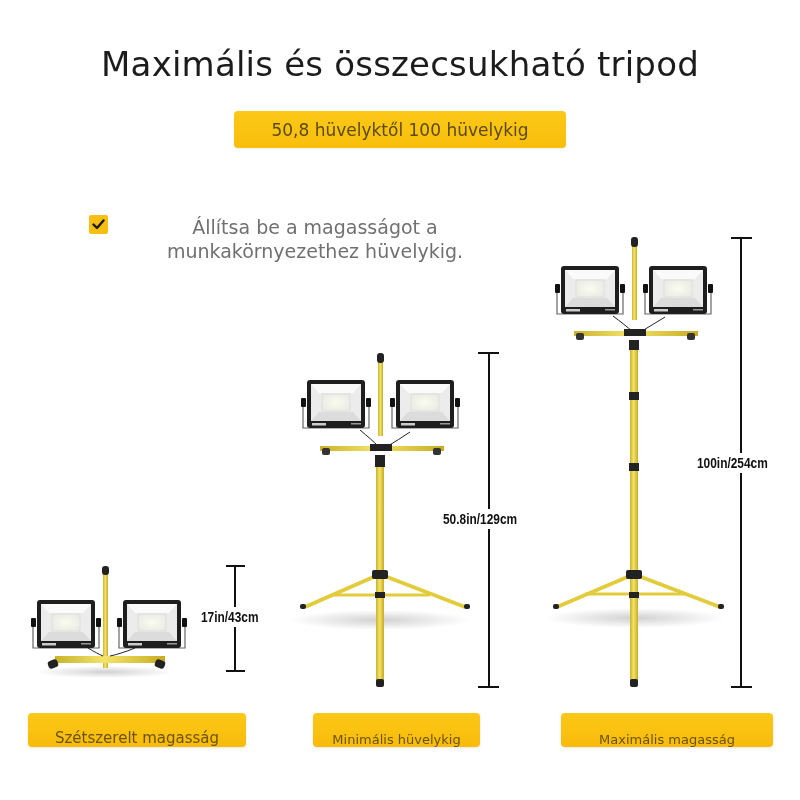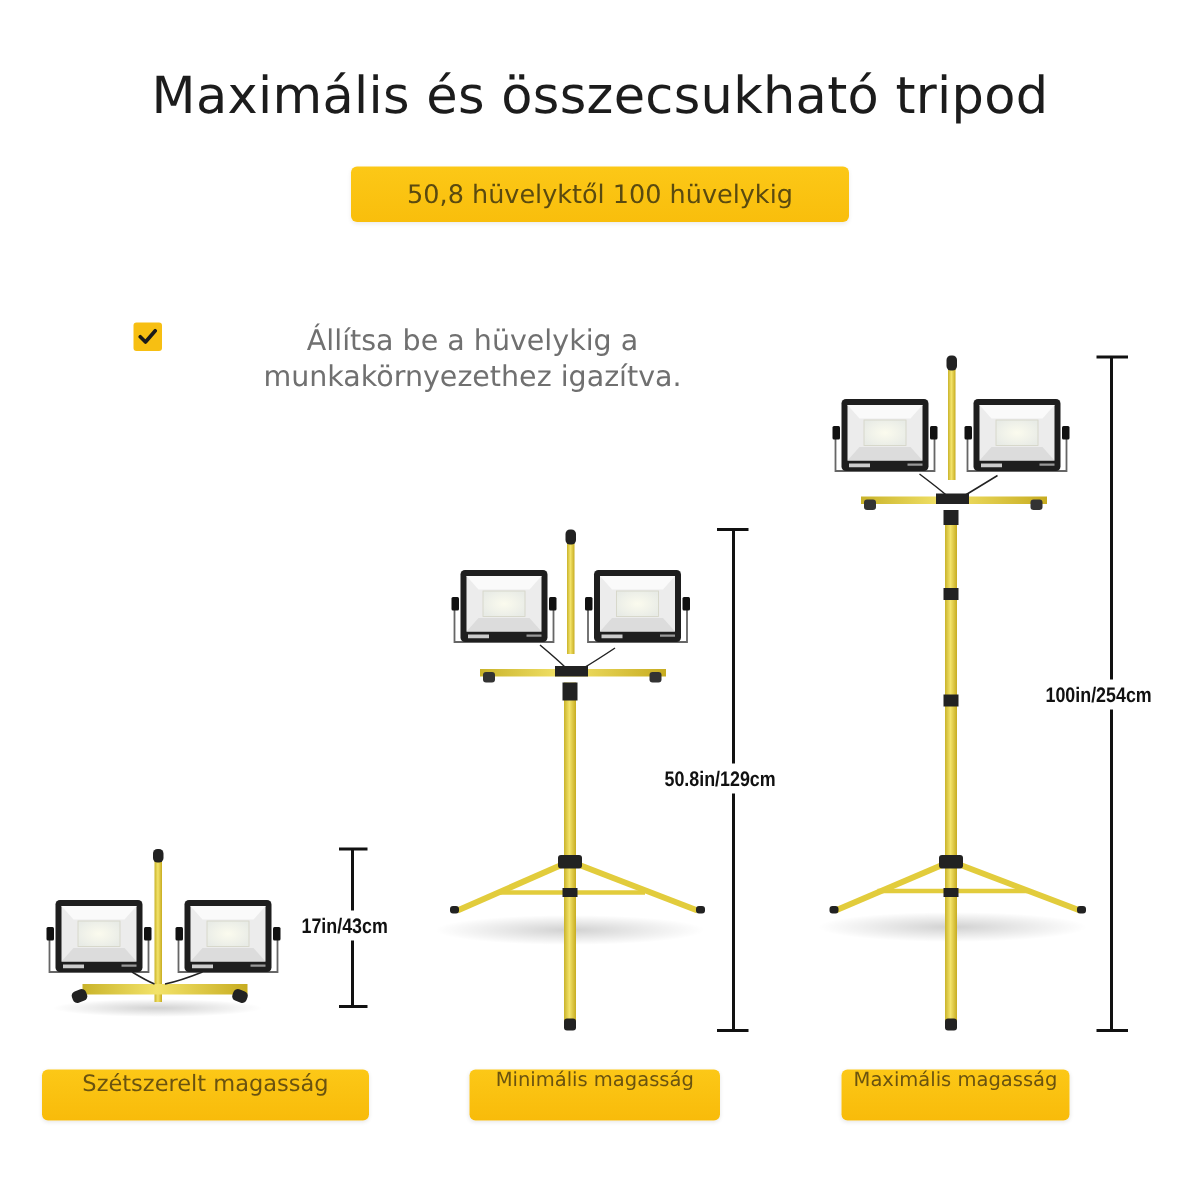--- a/index.html
+++ b/index.html
@@ -31,40 +31,40 @@
   }
   .dim-label {
     position:absolute; font-family:"Liberation Sans", sans-serif;
     font-weight:bold; color:#111; font-size:14px; white-space:nowrap;
     background:#fff; padding:2px 0; transform:scaleX(0.85); transform-origin:left center;
   }
   .caption {
     position:absolute; top:713px; height:34px;
     background:linear-gradient(180deg,#fcc817 0%,#f8bb0a 100%);
     border-radius:4px; box-shadow:0 1px 3px rgba(0,0,0,0.1);
-    display:flex; align-items:flex-start; justify-content:center;
+    display:flex; align-items:flex-end; justify-content:center;
     color:#6a5310; font-size:13px;
   }
   .caption.big { font-size:15px; }
   svg { position:absolute; left:0; top:0; }
 </style>
 </head>
 <body>
 
 <div class="title">Maximális és összecsukható tripod</div>
 <div class="range-pill">
   <span>50,8 hüvelyktől 100 hüvelykig</span>
 </div>
 
 <div class="check-box">
   <svg width="13" height="11" viewBox="0 0 13 11" style="position:static">
     <path d="M1.5 5.5 L5 9 L11.5 1.5" stroke="#1a1a1a" stroke-width="2.4" fill="none" stroke-linecap="round" stroke-linejoin="round"></path>
   </svg>
 </div>
-<div class="feature-text">Állítsa be a hüvelykig a munkakörnyezethez igazítva.</div>
+<div class="feature-text">Állítsa be a magasságot a munkakörnyezethez hüvelykig.</div>
 
 <svg width="800" height="800" viewBox="0 0 800 800">
   <defs>
     <linearGradient id="pole" x1="0" x2="1" y1="0" y2="0">
       <stop offset="0" stop-color="#c9b32a"></stop>
       <stop offset="0.45" stop-color="#f3e36a"></stop>
       <stop offset="1" stop-color="#c7ac20"></stop>
     </linearGradient>
     <radialGradient id="led" cx="0.5" cy="0.5" r="0.6">
       <stop offset="0" stop-color="#fbfbee"></stop>
@@ -176,17 +176,17 @@
 </svg>
 
 <div class="dim-label" style="left:201px; top:607px;">17in/43cm</div>
 <div class="dim-label" style="left:443px; top:509px;">50.8in/129cm</div>
 <div class="dim-label" style="left:697px; top:453px;">100in/254cm</div>
 
 <div class="caption big" style="left:28px; width:218px;">
   <span>Szétszerelt magasság</span>
 </div>
 <div class="caption" style="left:313px; width:167px;">
-  <span>Minimális magasság</span>
+  <span>Minimális hüvelykig</span>
 </div>
-<div class="caption" style="left:561px; width:152px;">
+<div class="caption" style="left:561px; width:212px;">
   <span>Maximális magasság</span>
 </div>
 
 </body></html>

